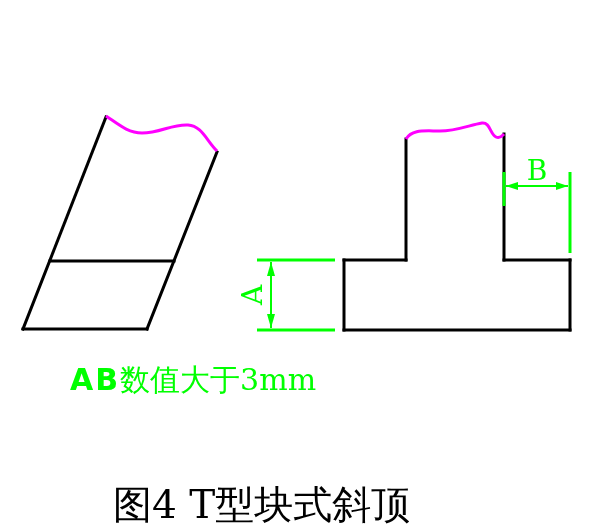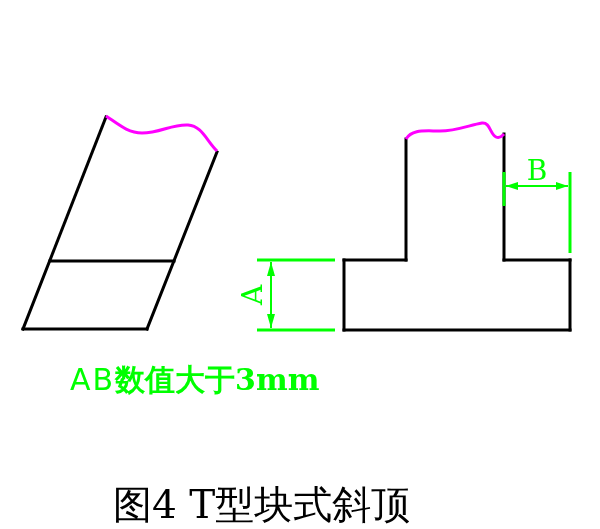--- a/index.html
+++ b/index.html
@@ -3,22 +3,22 @@
   <meta charset="utf-8">
   <style>
     html, body { margin: 0; padding: 0; background: #ffffff; }
     body { width: 600px; height: 529px; position: relative; overflow: hidden; }
     #drawing { position: absolute; left: 0; top: 0; width: 600px; height: 529px; }
     .note {
       position: absolute; left: 70px; top: 360px;
       font-family: "DejaVu Sans", sans-serif; font-size: 30px; color: #00ff00;
       white-space: nowrap; letter-spacing: 0px;
     }
-    .note .ab { font-family: "DejaVu Sans", sans-serif; font-weight: normal; letter-spacing: 2px; margin-top: 48px; }
-    .note .rest { font-family: "DejaVu Serif", serif; font-weight: bold; }
+    .note .ab { font-family: "DejaVu Sans", sans-serif; font-weight: bold; letter-spacing: 2px; margin-top: 48px; }
+    .note .rest { font-family: "DejaVu Serif", serif; }
     .caption {
       position: absolute; left: 113px; top: 478px;
       font-family: "DejaVu Serif", serif; font-size: 39px; color: #000000;
       white-space: nowrap;
     }
   </style>
 </head>
 <body>
 
 <svg id="drawing" viewBox="0 0 600 529" xmlns="http://www.w3.org/2000/svg">

